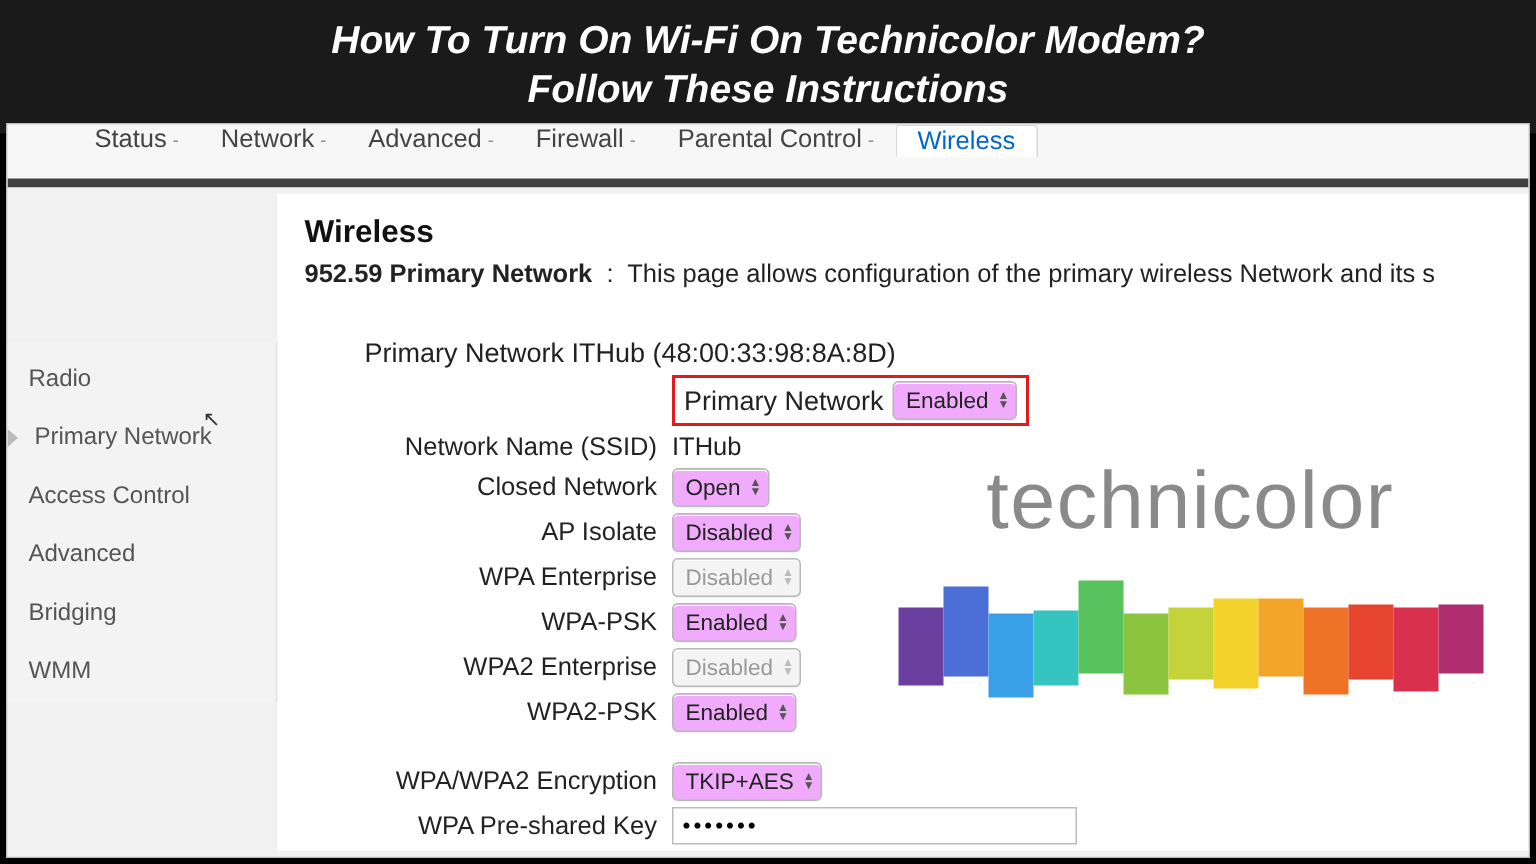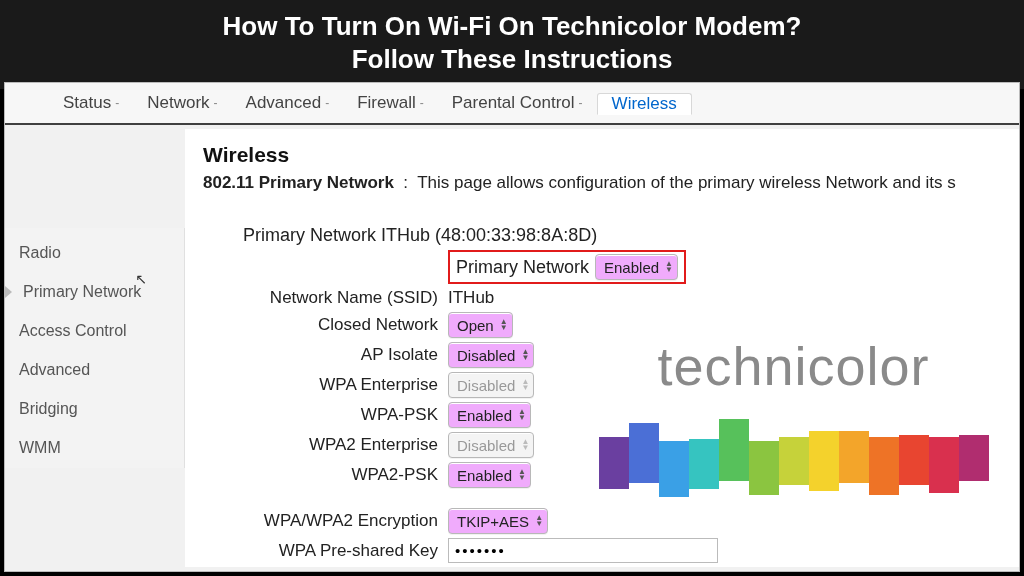--- a/index.html
+++ b/index.html
@@ -11,34 +11,35 @@
     position: relative;
   }
   .banner {
     background: #1a1a1a;
     color: #fff;
     text-align: center;
     padding: 10px 0 14px;
     font-size: 26px;
     font-weight: 600;
     line-height: 1.25;
+    font-style: italic;
   }
   .window {
     position: absolute;
     top: 82px; left: 4px; right: 4px; bottom: 4px;
     background: #fff;
     border: 1px solid #bbb;
     overflow: hidden;
   }
   .navbar {
     height: 42px;
     background: #f7f7f7;
-    border-bottom: 2px solid #404040;
+    border-bottom: 6px solid #404040;
     display: flex;
-    align-items: center;
+    align-items: flex-start;
     padding-left: 44px;
   }
   .nav-item {
     display: flex; align-items: center;
     padding: 0 14px;
     color: #444;
     font-size: 17px;
     cursor: pointer;
     position: relative;
   }
@@ -147,21 +148,21 @@
     border: 2px solid #e11b1b;
     display: inline-flex;
     align-items: center;
     padding: 2px 6px 2px 2px;
     gap: 6px;
   }
   .hl .hl-label { font-size: 18px; font-weight: 400; padding-left:4px;}
   .gap { height: 16px; }
   .watermark {
     position: absolute;
-    right: 28px; top: 252px;
+    right: 28px; top: 220px;
     width: 395px;
     text-align: center;
     pointer-events: none;
   }
   .watermark .word {
     font-size: 54px;
     letter-spacing: 1px;
     color: #8a8a8a;
     font-weight: 300;
     font-family: "Helvetica Neue", Helvetica, Arial, sans-serif;
@@ -225,21 +226,21 @@
         <div class="side-item active">Primary Network</div>
         <div class="side-item">Access Control</div>
         <div class="side-item">Advanced</div>
         <div class="side-item">Bridging</div>
         <div class="side-item">WMM</div>
       </div>
 
     <div class="content">
       <h2>Wireless</h2>
       <div class="desc">
-        <b>802.11 Primary Network</b>
+        <b>952.59 Primary Network</b>
         &nbsp;:&nbsp;
         <span>This page allows configuration of the primary wireless Network and its s</span>
       </div>
 
       <div class="form-area">
 
         <div class="row">
           <div class="lbl" style="text-align:left;padding-left:40px;width:auto;font-size:18px;">Primary Network ITHub (48:00:33:98:8A:8D)</div>
         </div>
 

